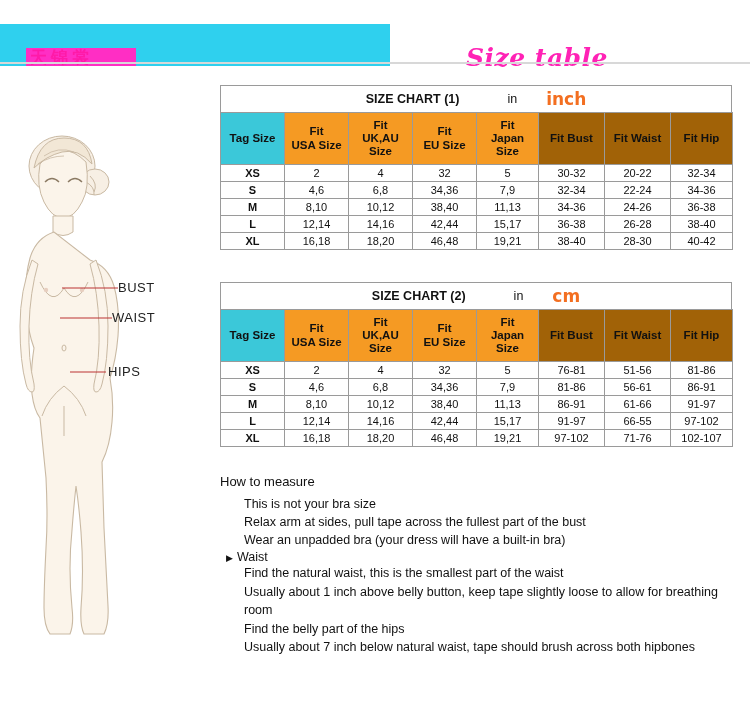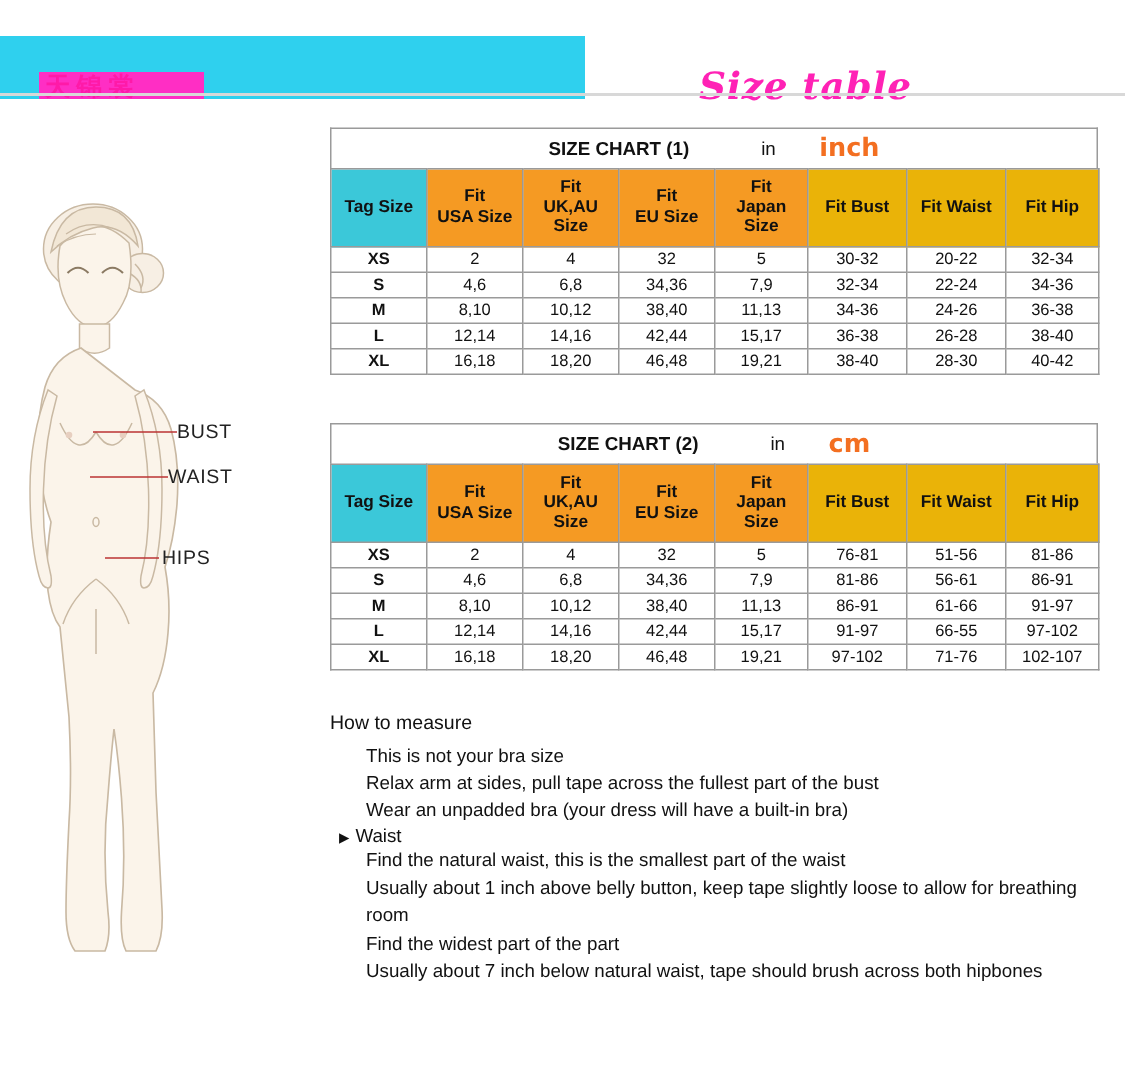--- a/index.html
+++ b/index.html
@@ -121,21 +121,21 @@
     padding: 0;
   }
   table.sizechart thead th {
     height: 52px;
     font-weight: bold;
     line-height: 1.15;
     font-size: 11.5px;
   }
   .th-tag { background: #3bc8d9; }
   .th-orange { background: #f59a23; }
-  .th-yellow { background: #eab308; }
+  .th-yellow { background: #a16207; }
   table.sizechart tbody td { height: 17px; }
   table.sizechart tbody td.tagcol { font-weight: bold; }
 
   
   .howto {
     position: absolute;
     left: 220px; top: 474px;
     width: 512px;
   }
   .howto-title {
@@ -397,18 +397,18 @@
 
     <div class="howto-group">
       <div class="howto-head">
         <span class="tri">▶</span><span>Waist</span>
       </div>
       <div class="howto-line">Find the natural waist, this is the smallest part of the waist</div>
       <div class="howto-line">Usually about 1 inch above belly button, keep tape slightly loose to allow for breathing room</div>
     </div>
 
     <div class="howto-group">
-      <div class="howto-line">Find the widest part of the part</div>
+      <div class="howto-line">Find the belly part of the hips</div>
       <div class="howto-line">Usually about 7 inch below natural waist, tape should brush across both hipbones</div>
     </div>
   </div>
 
 </div>
 
 </body></html>

